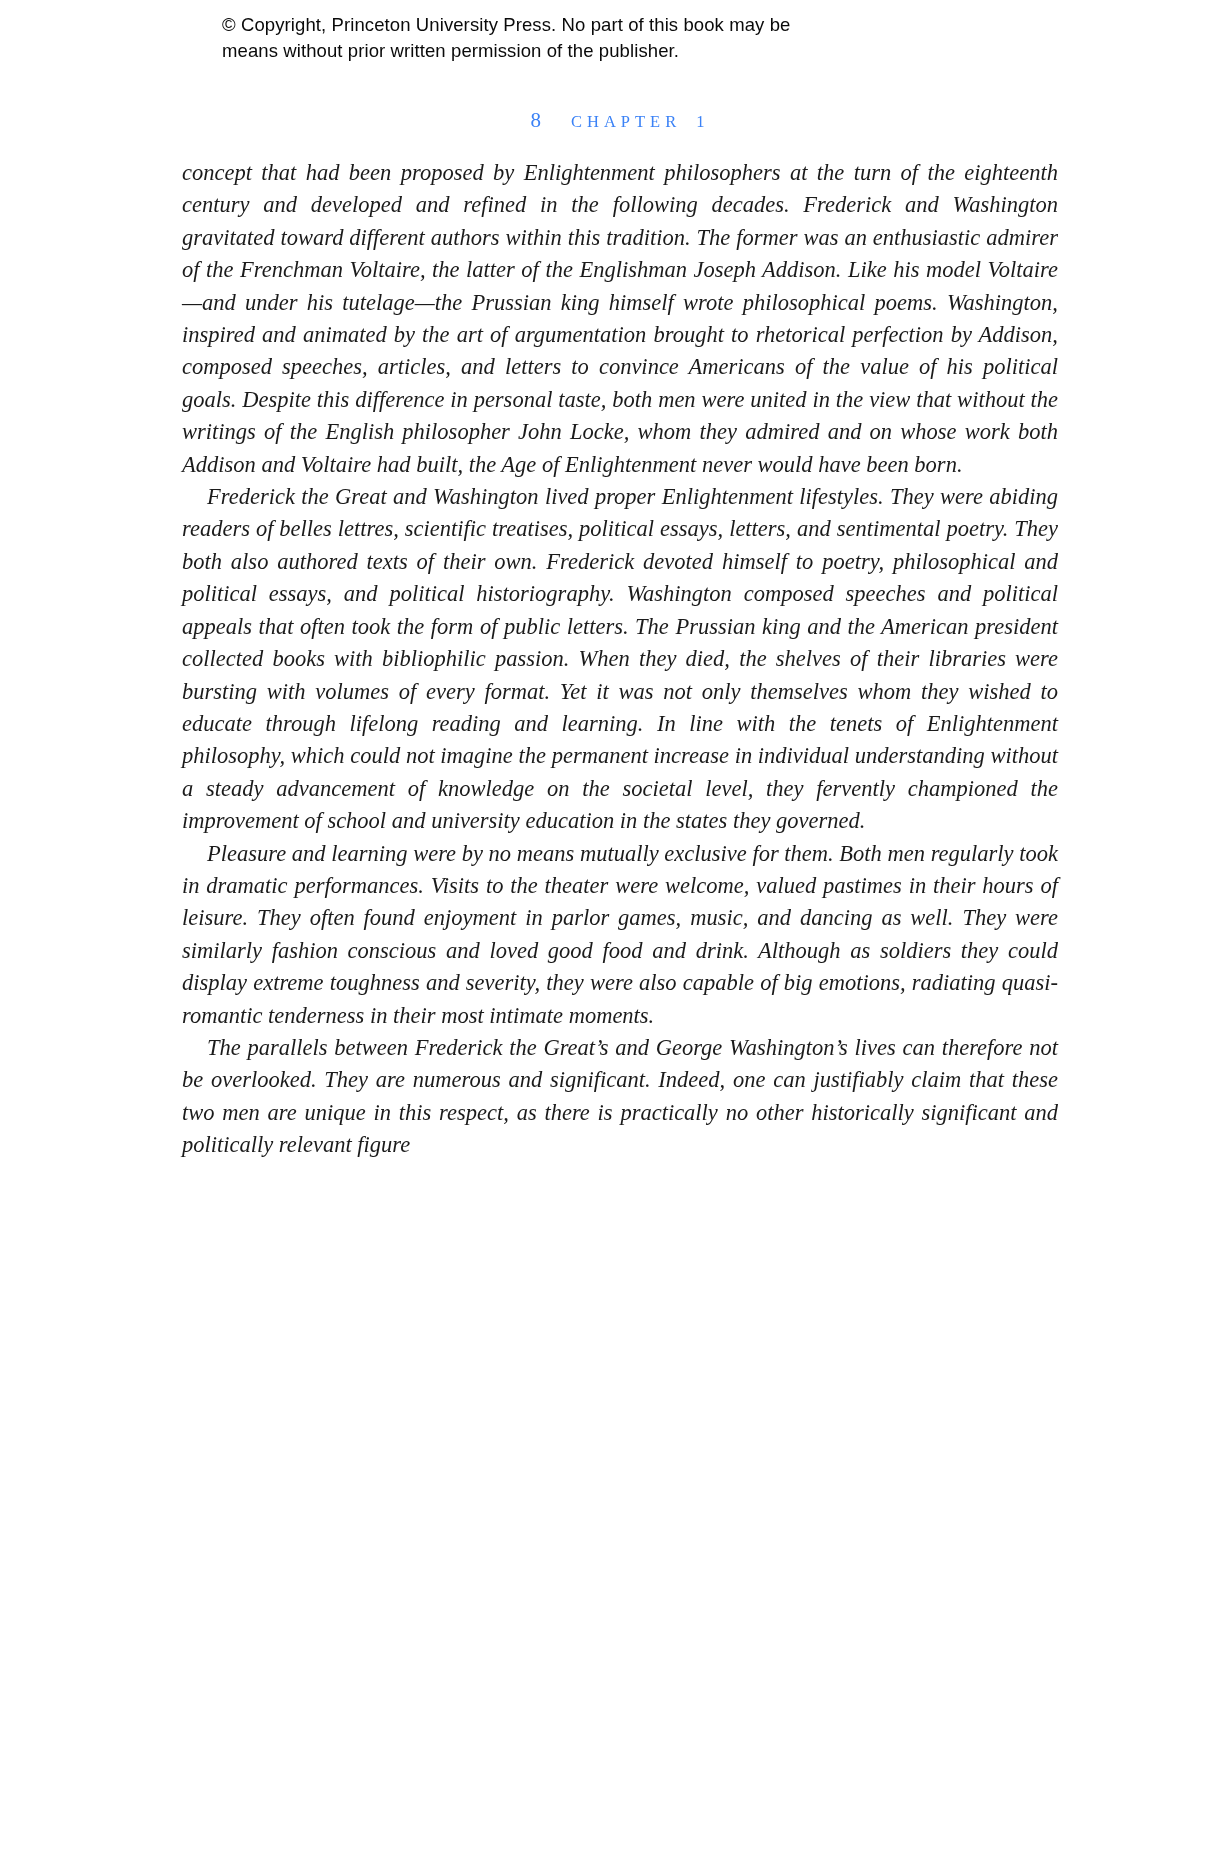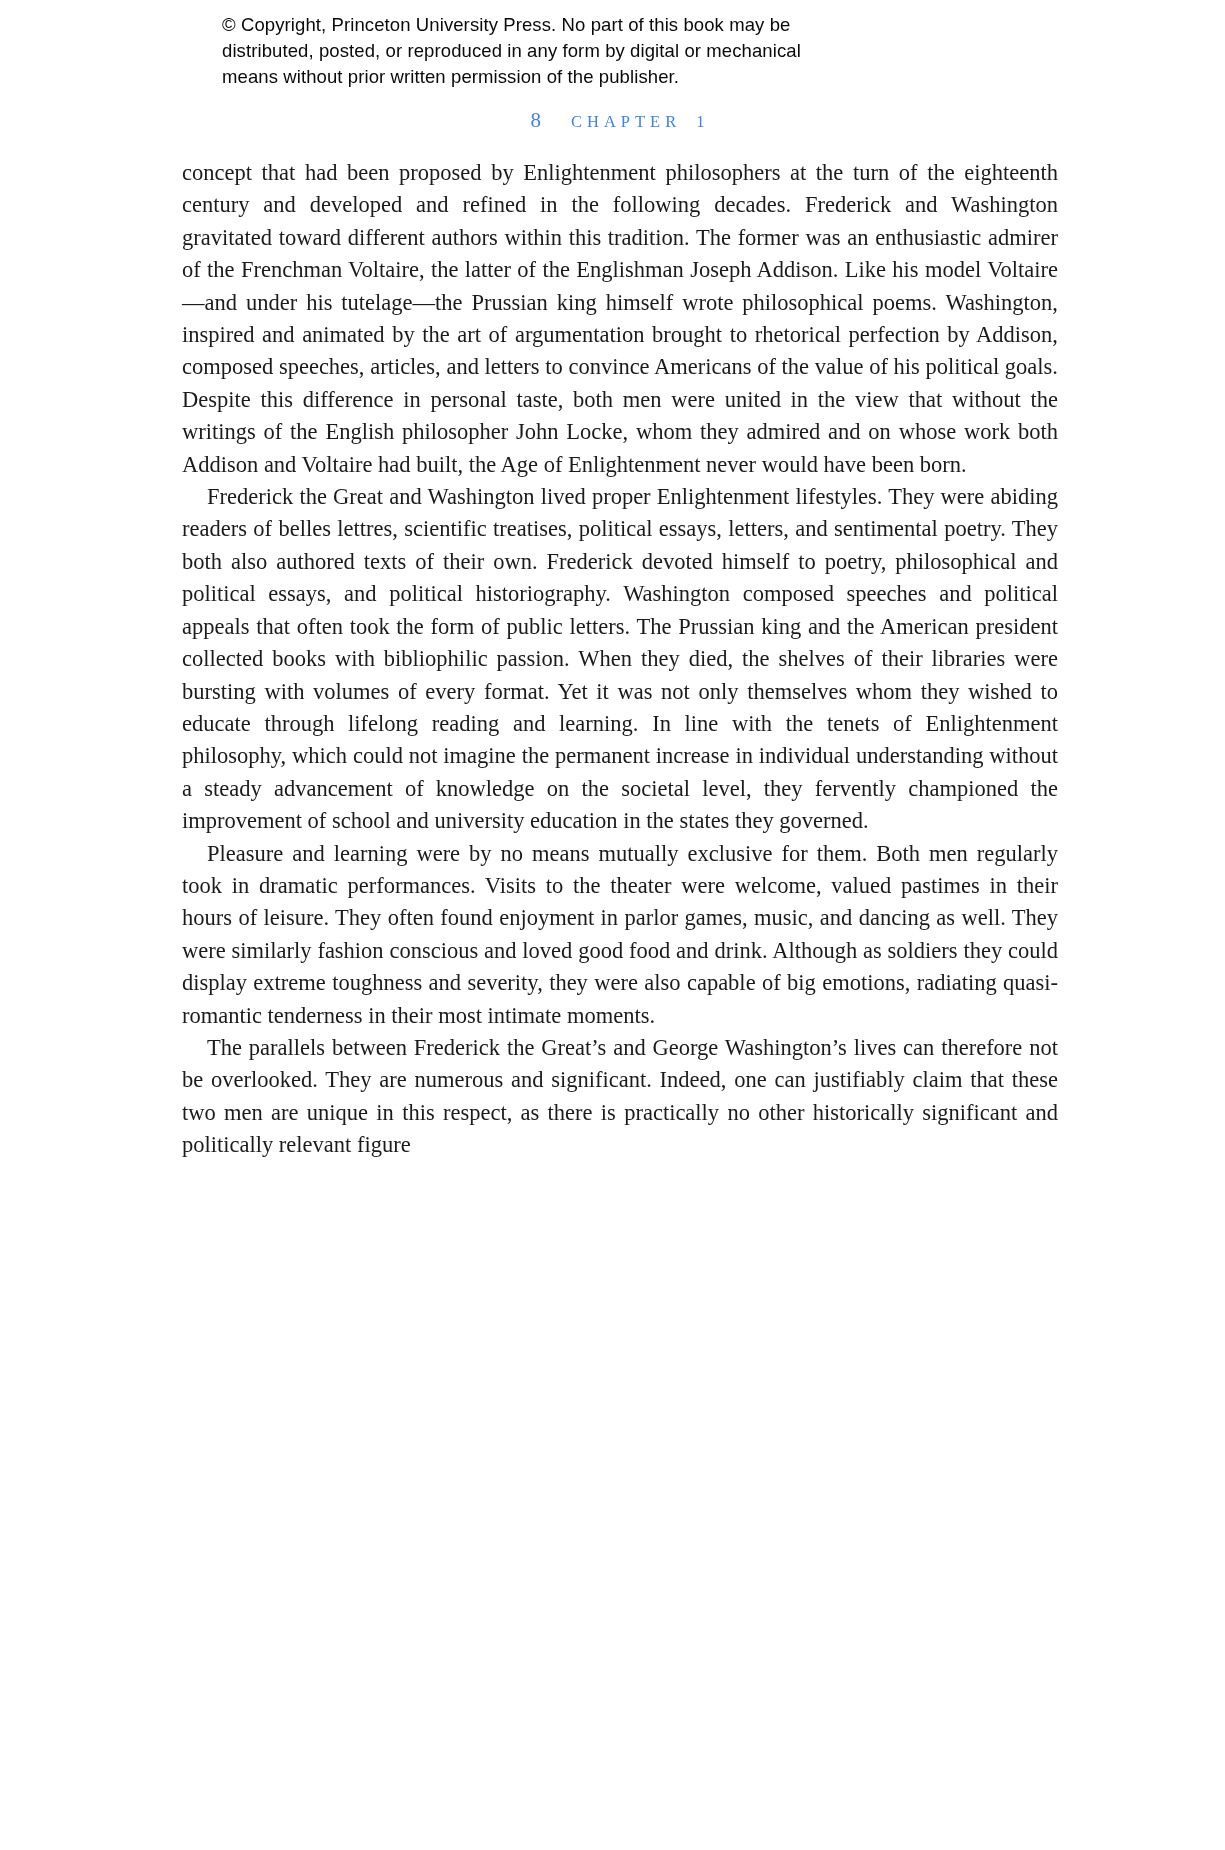--- a/index.html
+++ b/index.html
@@ -46,20 +46,21 @@
   .body-text {
     position: absolute;
     left: 182px;
     top: 157px;
     width: 876px;
     font-family: "Liberation Serif", serif;
     font-size: 22.5px;
     line-height: 32.4px;
     text-align: justify;
     color: #1b1b1b;
+    font-style: italic;
   }
   .body-text p {
     margin: 0;
     padding: 0;
   }
   .body-text p.indent {
     text-indent: 25px;
   }
   .page-footer {
     position: absolute;
@@ -71,21 +72,20 @@
     color: #0a0a0a;
   }
 </style>
 </head>
 <body>
 
 <div class="page">
 
   <div class="copyright">
     <div>© Copyright, Princeton University Press. No part of this book may be</div>
-    <div>distributed, posted, or reproduced in any form by digital or mechanical</div>
     <div>means without prior written permission of the publisher.</div>
   </div>
 
   <div class="running-header">
     <span class="page-num">8</span><span class="chapter">CHAPTER 1</span>
   </div>
 
   <div class="body-text">
     <p class="para">concept that had been proposed by Enlightenment philosophers at the turn of the eighteenth century and developed and refined in the following decades. Frederick and Washington gravitated toward different authors within this tradition. The former was an enthusiastic admirer of the Frenchman Voltaire, the latter of the Englishman Joseph Addison. Like his model Voltaire—and under his tutelage—the Prussian king himself wrote philosophical poems. Washington, inspired and animated by the art of argumentation brought to rhetorical perfection by Addison, composed speeches, articles, and letters to convince Americans of the value of his political goals. Despite this difference in personal taste, both men were united in the view that without the writings of the English philosopher John Locke, whom they admired and on whose work both Addison and Voltaire had built, the Age of Enlightenment never would have been born.</p>
     <p class="para indent">Frederick the Great and Washington lived proper Enlightenment lifestyles. They were abiding readers of belles lettres, scientific treatises, political essays, letters, and sentimental poetry. They both also authored texts of their own. Frederick devoted himself to poetry, philosophical and political essays, and political historiography. Washington composed speeches and political appeals that often took the form of public letters. The Prussian king and the American president collected books with bibliophilic passion. When they died, the shelves of their libraries were bursting with volumes of every format. Yet it was not only themselves whom they wished to educate through lifelong reading and learning. In line with the tenets of Enlightenment philosophy, which could not imagine the permanent increase in individual understanding without a steady advancement of knowledge on the societal level, they fervently championed the improvement of school and university education in the states they governed.</p>

